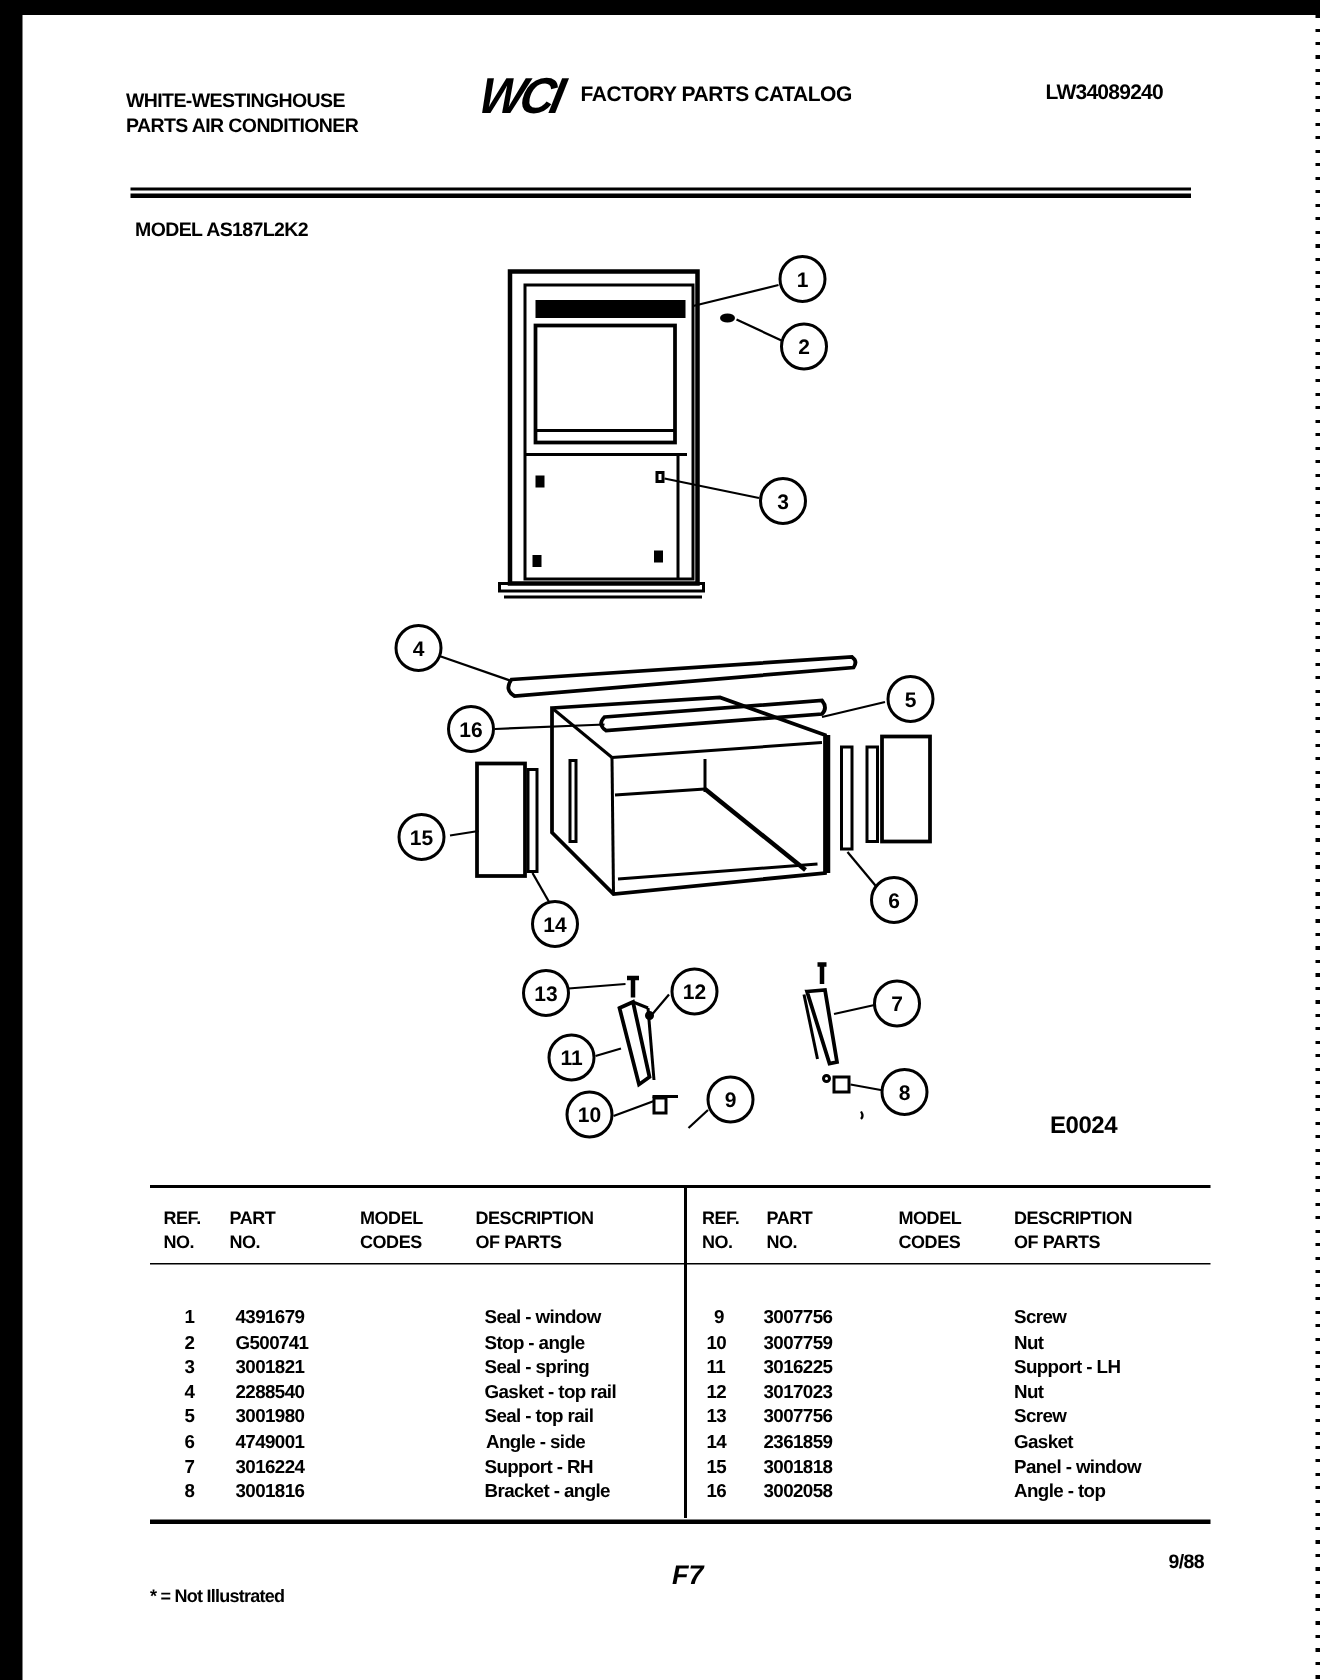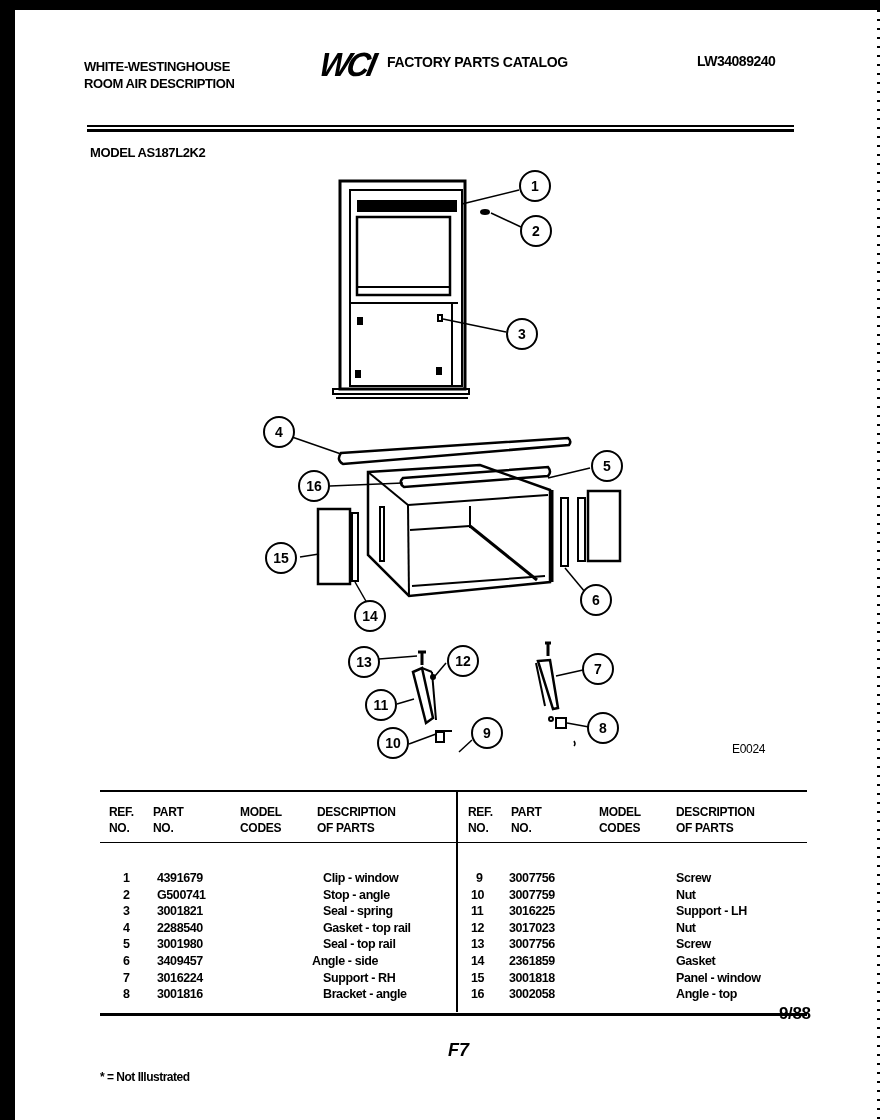--- a/index.html
+++ b/index.html
@@ -13,43 +13,43 @@
   .rightnoise { position: absolute; right: 0; top: 10px; width: 3px; height: 1110px;
     background: repeating-linear-gradient(to bottom, #000 0 2px, #fff 2px 9px); }
   .hdr-left { position: absolute; left: 84px; top: 58px; font-size: 13px; line-height: 17px; font-weight: bold; letter-spacing: -0.4px; }
   .logo { position: absolute; left: 320px; top: 46px; font-size: 32px; font-weight: bold; font-style: italic; letter-spacing: -3px; transform: skewX(-12deg) scaleY(1.05); }
   .catalog { position: absolute; left: 387px; top: 54px; font-size: 14px; font-weight: bold; letter-spacing: -0.3px; }
   .docnum { position: absolute; left: 697px; top: 53px; font-size: 14px; font-weight: bold; letter-spacing: -0.5px; }
   .rule-thick { position: absolute; left: 87px; width: 707px; background: #000; }
   .model { position: absolute; left: 90px; top: 145px; font-size: 13px; font-weight: bold; letter-spacing: -0.4px; }
   .diagram { position: absolute; left: 0; top: 0; width: 880px; height: 780px; }
   .callout-num { font-family: "Liberation Sans", sans-serif; font-weight: bold; font-size: 14px; }
-  .e-code { position: absolute; left: 732px; top: 742px; font-size: 12px; font-weight: normal; letter-spacing: -0.3px; }
+  .e-code { position: absolute; left: 700px; top: 742px; font-size: 16px; font-weight: bold; letter-spacing: -0.3px; }
   .table-top-rule { position: absolute; left: 100px; top: 790px; width: 707px; height: 2px; background: #000; }
   .table-mid-rule { position: absolute; left: 100px; top: 842px; width: 707px; height: 1px; background: #000; }
   .table-vrule { position: absolute; left: 456px; top: 790px; width: 2px; height: 222px; background: #000; }
   .table-bot-rule { position: absolute; left: 100px; top: 1013px; width: 707px; height: 3px; background: #000; }
   .th { position: absolute; top: 804px; font-size: 12px; line-height: 16px; font-weight: bold; letter-spacing: -0.3px; }
   .rows { position: absolute; top: 870px; font-size: 12.5px; font-weight: bold; letter-spacing: -0.4px; }
   .row { position: relative; height: 16.6px; line-height: 16.6px; }
   .row span { position: absolute; white-space: nowrap; }
-  .footnote { position: absolute; left: 100px; top: 1057px; font-size: 12px; font-weight: bold; letter-spacing: -0.5px; margin-top: 13px; }
+  .footnote { position: absolute; left: 100px; top: 1057px; font-size: 12px; font-weight: bold; letter-spacing: -0.5px; }
   .pagecode { position: absolute; left: 448px; top: 1040px; font-size: 18px; font-weight: bold; font-style: italic; }
-  .date { position: absolute; left: 779px; top: 1004px; font-size: 17px; font-weight: bold; letter-spacing: -0.4px; }
+  .date { position: absolute; left: 779px; top: 1033px; font-size: 13px; font-weight: bold; letter-spacing: -0.4px; }
 </style>
 </head>
 <body>
 
 <div class="topbar"></div>
 <div class="leftbar"></div>
 <div class="rightnoise"></div>
 
 <div class="hdr-left">
   <div>WHITE-WESTINGHOUSE</div>
-  <div>ROOM AIR DESCRIPTION</div>
+  <div>PARTS AIR CONDITIONER</div>
 </div>
 <div class="logo">WCI</div>
 <div class="catalog">FACTORY PARTS CATALOG</div>
 <div class="docnum">LW34089240</div>
 
 <div class="rule-thick" style="top:125px;height:2px;"></div>
 <div class="rule-thick" style="top:129px;height:3px;"></div>
 <div class="model">MODEL AS187L2K2</div>
 
 <svg class="diagram" viewBox="0 0 880 780" xmlns="http://www.w3.org/2000/svg">
@@ -241,21 +241,21 @@
   </div>
 <div class="th" style="left:676px">
     <div>DESCRIPTION</div>
     <div>OF PARTS</div>
   </div>
 
 <div class="rows" style="left:0; width:456px;">
   <div class="row">
       <span style="left:123px">1</span>
       <span style="left:157px">4391679</span>
-      <span style="left:323px">Clip - window</span>
+      <span style="left:323px">Seal - window</span>
     </div>
   <div class="row">
       <span style="left:123px">2</span>
       <span style="left:157px">G500741</span>
       <span style="left:323px">Stop - angle</span>
     </div>
   <div class="row">
       <span style="left:123px">3</span>
       <span style="left:157px">3001821</span>
       <span style="left:323px">Seal - spring</span>
@@ -265,22 +265,22 @@
       <span style="left:157px">2288540</span>
       <span style="left:323px">Gasket - top rail</span>
     </div>
   <div class="row">
       <span style="left:123px">5</span>
       <span style="left:157px">3001980</span>
       <span style="left:323px">Seal - top rail</span>
     </div>
   <div class="row">
       <span style="left:123px">6</span>
-      <span style="left:157px">3409457</span>
-      <span style="left:312px">Angle - side</span>
+      <span style="left:157px">4749001</span>
+      <span style="left:324px">Angle - side</span>
     </div>
   <div class="row">
       <span style="left:123px">7</span>
       <span style="left:157px">3016224</span>
       <span style="left:323px">Support - RH</span>
     </div>
   <div class="row">
       <span style="left:123px">8</span>
       <span style="left:157px">3001816</span>
       <span style="left:323px">Bracket - angle</span>

